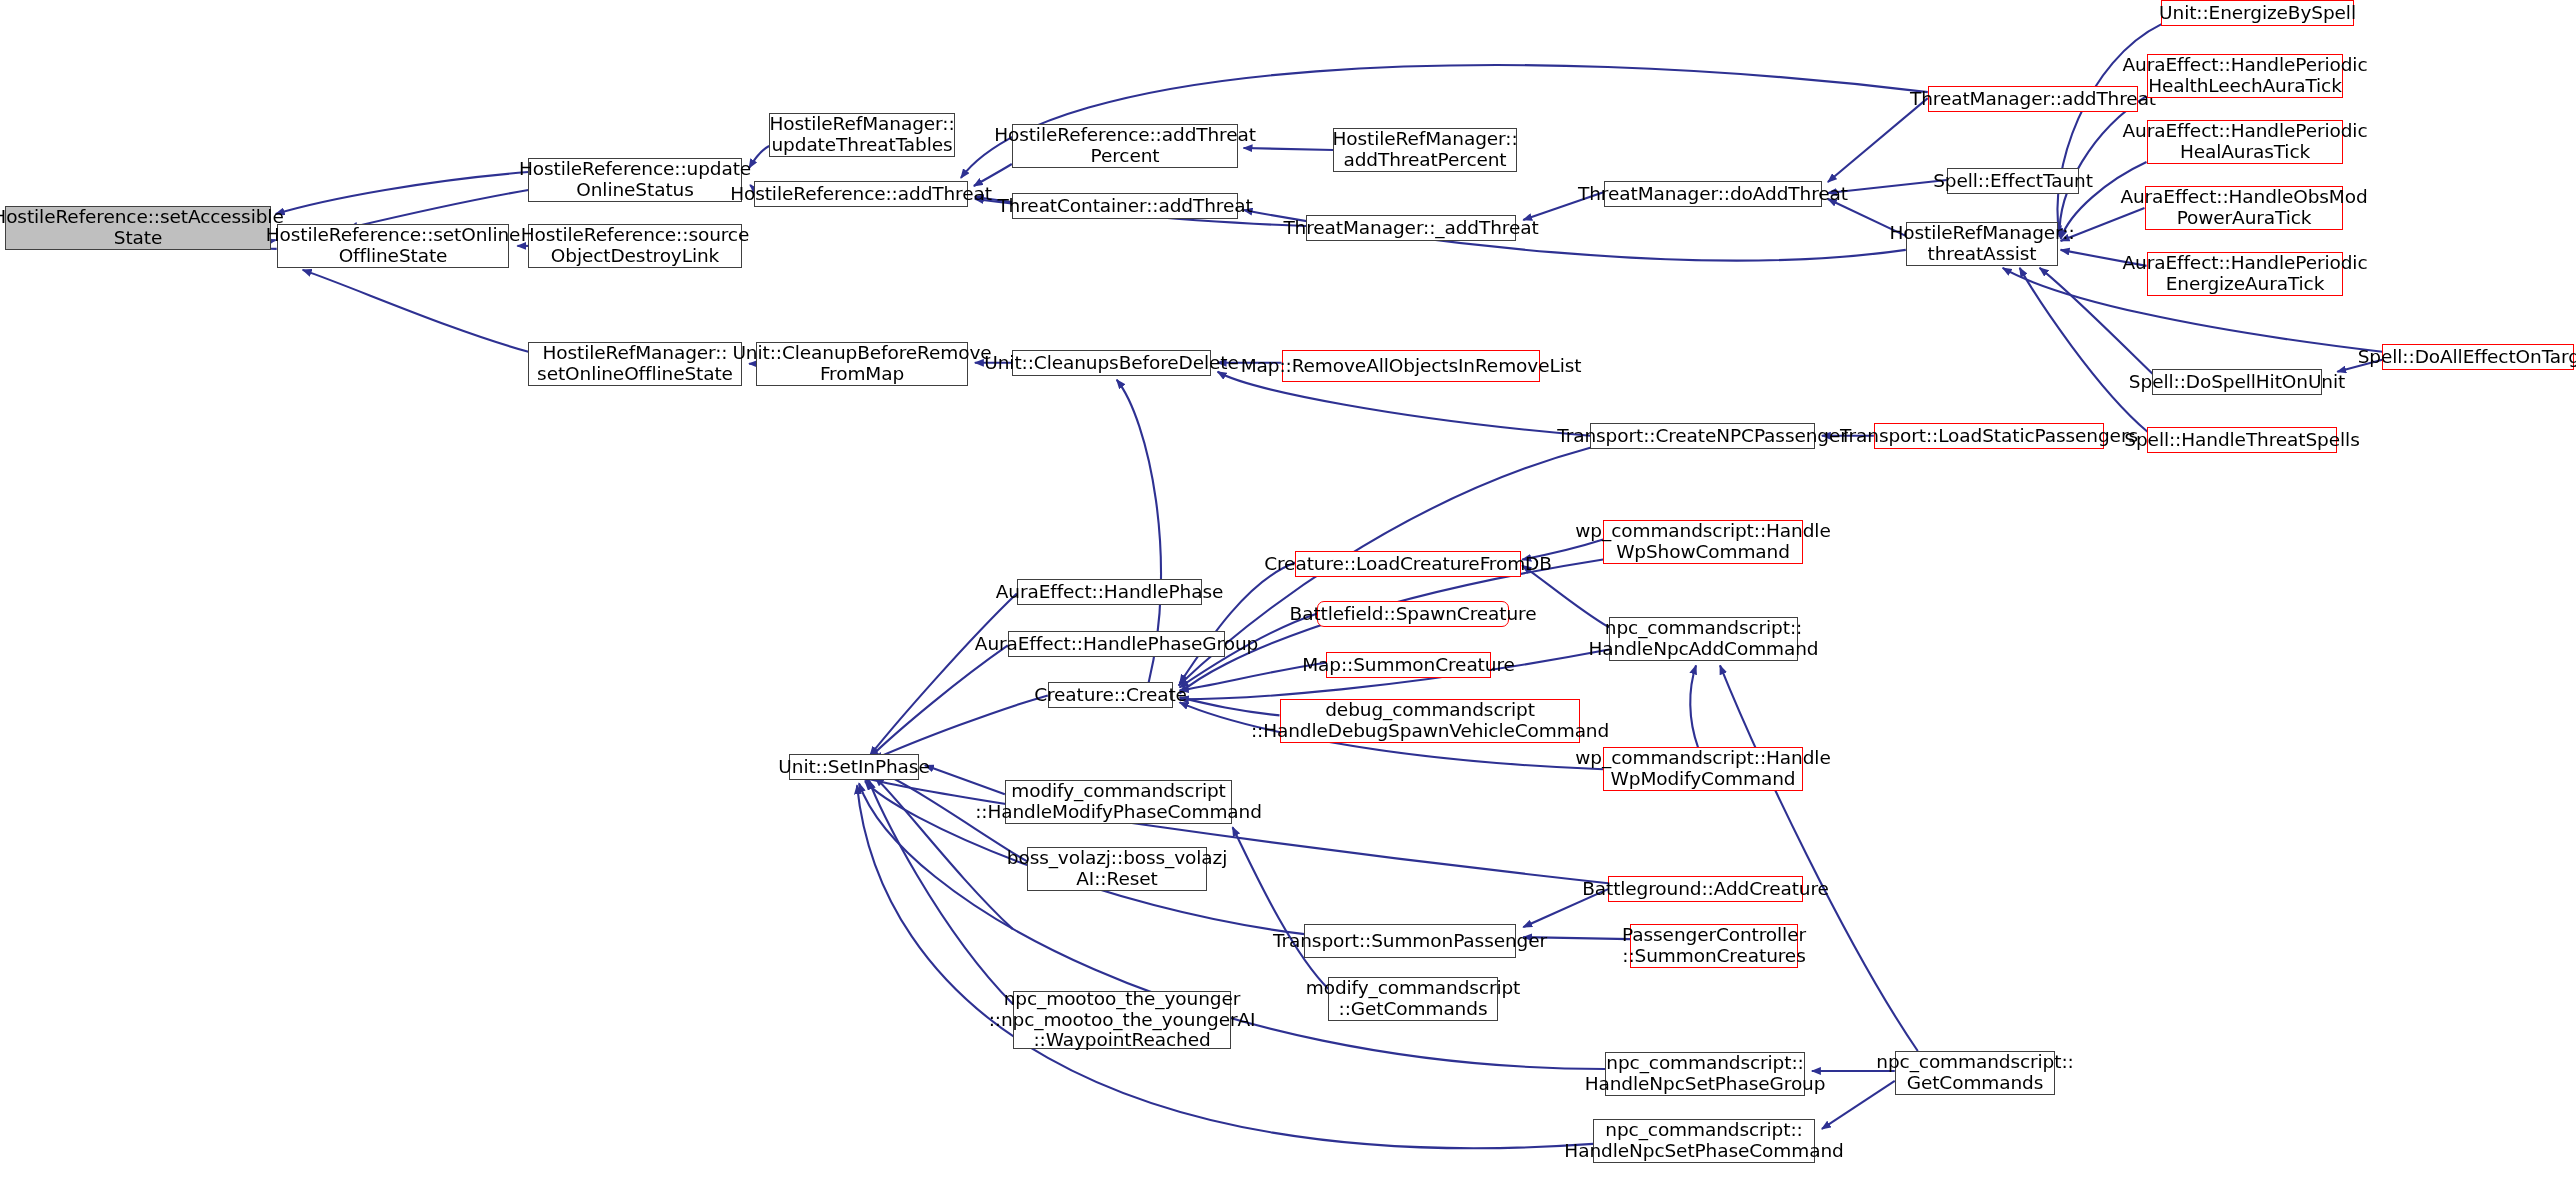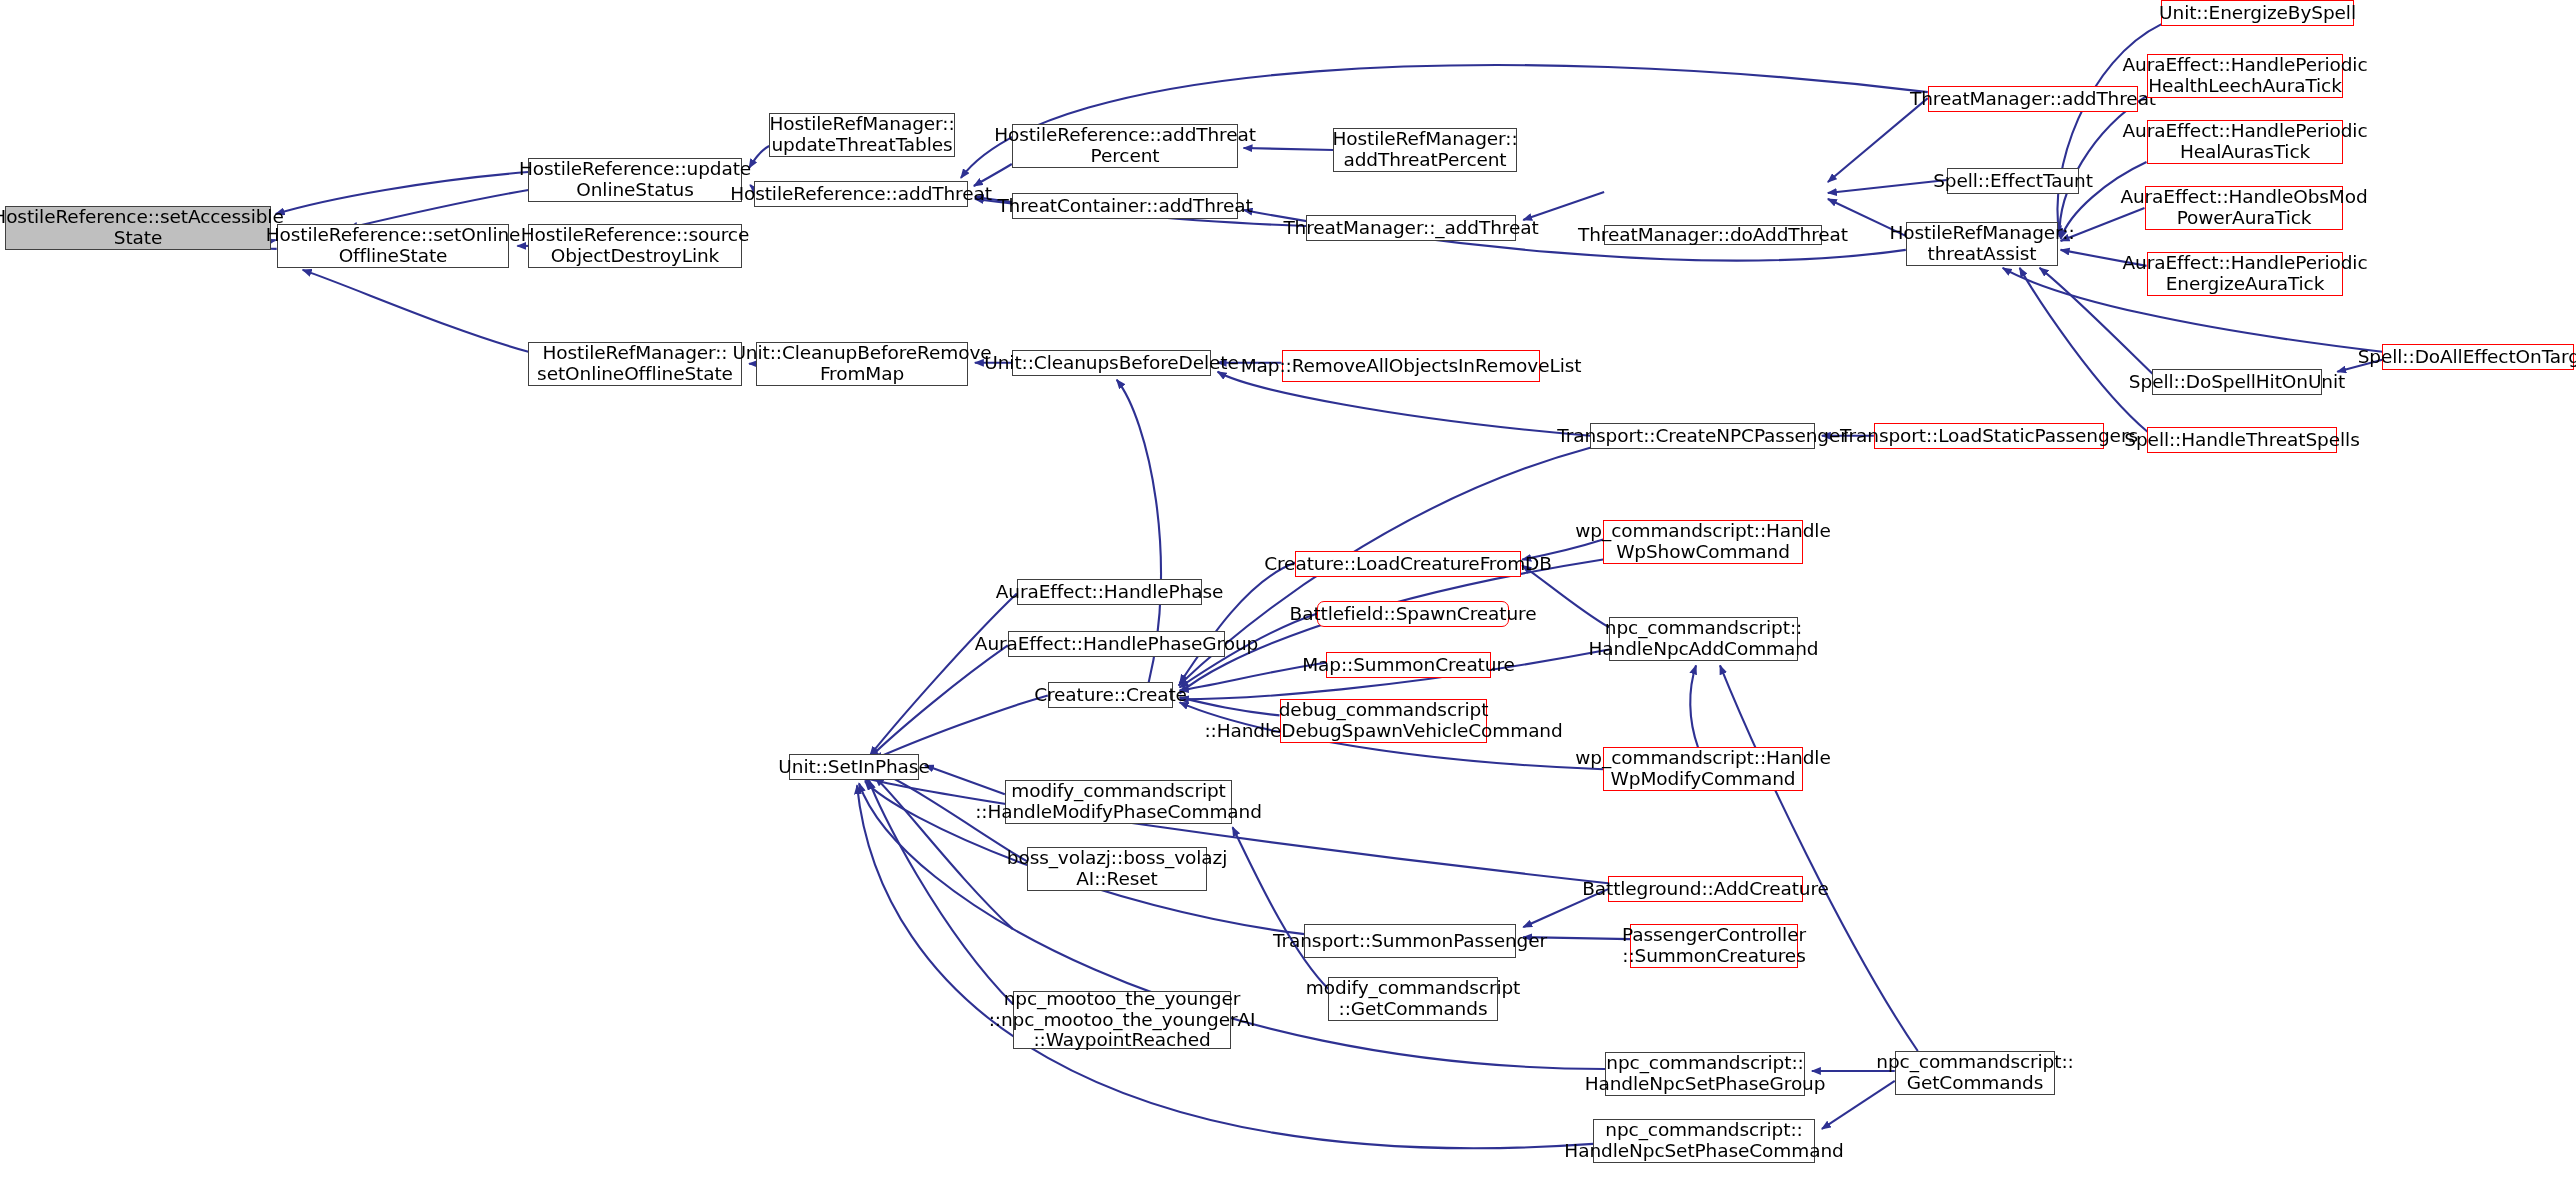--- a/index.html
+++ b/index.html
@@ -136,21 +136,21 @@
 setOnlineOfflineState</div>
     <div class="node" style="left: 769px; top: 113px; width: 186px; height: 44px;">HostileRefManager::
 updateThreatTables</div>
     <div class="node" style="left: 754px; top: 181px; width: 214px; height: 26px;">HostileReference::addThreat</div>
     <div class="node" style="left: 1012px; top: 124px; width: 226px; height: 44px;">HostileReference::addThreat
 Percent</div>
     <div class="node" style="left: 1012px; top: 193px; width: 226px; height: 26px;">ThreatContainer::addThreat</div>
     <div class="node" style="left: 1333px; top: 128px; width: 184px; height: 44px;">HostileRefManager::
 addThreatPercent</div>
     <div class="node" style="left: 1306px; top: 215px; width: 210px; height: 26px;">ThreatManager::_addThreat</div>
-    <div class="node" style="left: 1604px; top: 181px; width: 218px; height: 20px; margin-top: 44px;">ThreatManager::doAddThreat</div>
+    <div class="node" style="left: 1604px; top: 181px; width: 218px; height: 26px;">ThreatManager::doAddThreat</div>
     <div class="node red" style="left: 1928px; top: 86px; width: 210px; height: 26px;">ThreatManager::addThreat</div>
     <div class="node" style="left: 1947px; top: 168px; width: 132px; height: 26px;">Spell::EffectTaunt</div>
     <div class="node" style="left: 1906px; top: 222px; width: 152px; height: 44px;">HostileRefManager::
 threatAssist</div>
     <div class="node red" style="left: 2161px; top: 0px; width: 193px; height: 26px;">Unit::EnergizeBySpell</div>
     <div class="node red" style="left: 2147px; top: 54px; width: 196px; height: 44px;">AuraEffect::HandlePeriodic
 HealthLeechAuraTick</div>
     <div class="node red" style="left: 2147px; top: 120px; width: 196px; height: 44px;">AuraEffect::HandlePeriodic
 HealAurasTick</div>
     <div class="node red" style="left: 2145px; top: 186px; width: 198px; height: 44px;">AuraEffect::HandleObsMod
@@ -169,21 +169,21 @@
     <div class="node red" style="left: 1295px; top: 551px; width: 226px; height: 26px;">Creature::LoadCreatureFromDB</div>
     <div class="node red" style="left: 1603px; top: 520px; width: 200px; height: 44px;">wp_commandscript::Handle
 WpShowCommand</div>
     <div class="node" style="left: 1017px; top: 579px; width: 185px; height: 26px;">AuraEffect::HandlePhase</div>
     <div class="node red" style="left: 1317px; top: 601px; width: 192px; height: 26px; border-radius: 7px;">Battlefield::SpawnCreature</div>
     <div class="node" style="left: 1609px; top: 617px; width: 189px; height: 44px;">npc_commandscript::
 HandleNpcAddCommand</div>
     <div class="node" style="left: 1008px; top: 631px; width: 217px; height: 26px;">AuraEffect::HandlePhaseGroup</div>
     <div class="node red" style="left: 1326px; top: 652px; width: 165px; height: 26px;">Map::SummonCreature</div>
     <div class="node" style="left: 1048px; top: 682px; width: 125px; height: 26px;">Creature::Create</div>
-    <div class="node red" style="left: 1280px; top: 699px; width: 207px; height: 44px;">debug_commandscript
+    <div class="node red" style="left: 1280px; top: 699px; width: 300px; height: 44px;">debug_commandscript
 ::HandleDebugSpawnVehicleCommand</div>
     <div class="node red" style="left: 1603px; top: 747px; width: 200px; height: 44px;">wp_commandscript::Handle
 WpModifyCommand</div>
     <div class="node" style="left: 789px; top: 754px; width: 130px; height: 26px;">Unit::SetInPhase</div>
     <div class="node" style="left: 1005px; top: 780px; width: 227px; height: 44px;">modify_commandscript
 ::HandleModifyPhaseCommand</div>
     <div class="node" style="left: 1027px; top: 847px; width: 180px; height: 44px;">boss_volazj::boss_volazj
 AI::Reset</div>
     <div class="node red" style="left: 1608px; top: 876px; width: 195px; height: 26px;">Battleground::AddCreature</div>
     <div class="node" style="left: 1304px; top: 924px; width: 212px; height: 34px;">Transport::SummonPassenger</div>

